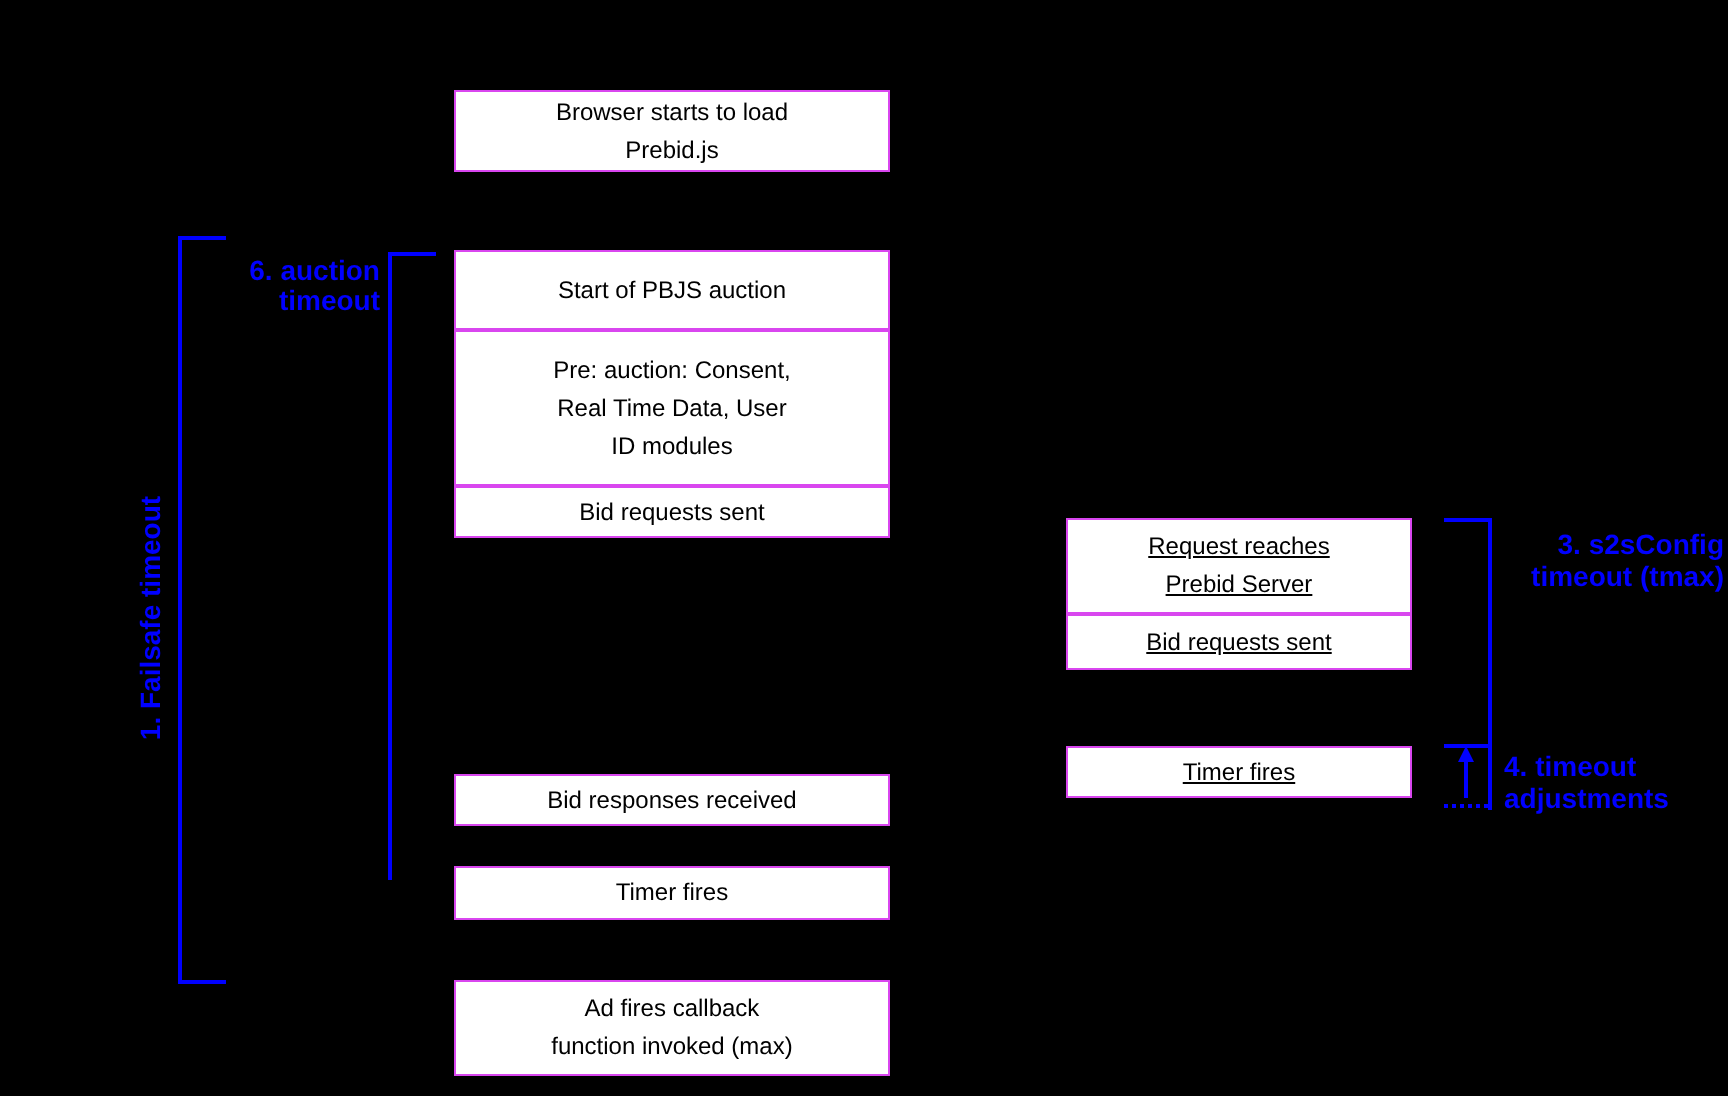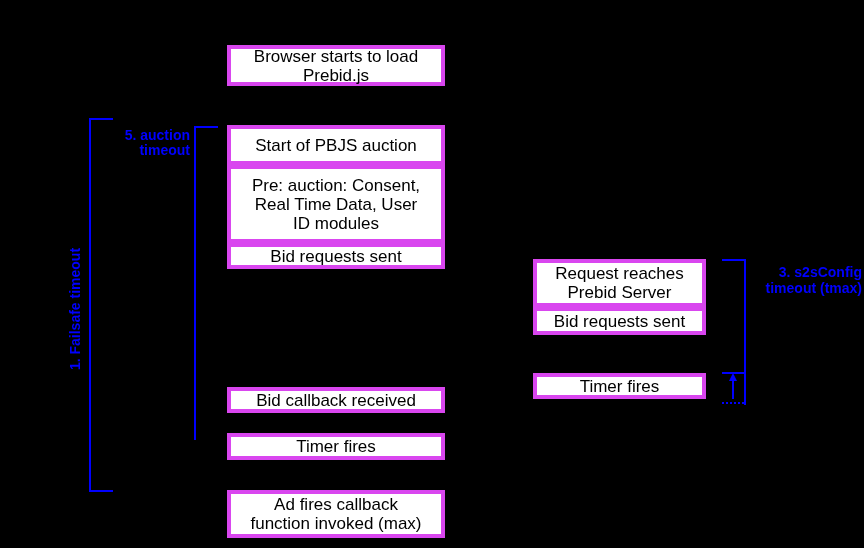--- a/index.html
+++ b/index.html
@@ -13,33 +13,33 @@
   }
   .stage {
     position: relative;
     width: 864px;
     height: 548px;
     background: #000000;
   }
   .box {
     position: absolute;
     background: #ffffff;
-    border: 4px solid #d946ef;
+    border: 1px solid #d946ef;
     box-sizing: border-box;
     color: #000000;
-    font-size: 17px;
+    font-size: 12px;
     line-height: 19px;
     display: flex;
     align-items: center;
     justify-content: center;
     text-align: center;
     white-space: pre-line;
   }
   .client-col { left: 227px; width: 218px; }
-  .server-col { left: 533px; width: 173px; }
+  .server-col { left: 533px; width: 173px; text-decoration: underline; }
 
   .b-browser   { top: 45px;  height: 41px; }
   .b-start     { top: 125px; height: 40px; }
   .b-pre       { top: 165px; height: 78px; }
   .b-bidreq    { top: 243px; height: 26px; }
   .b-bidresp   { top: 387px; height: 26px; }
   .b-timerL    { top: 433px; height: 27px; }
   .b-adserver  { top: 490px; height: 48px; }
 
   .b-reqreach  { top: 259px; height: 48px; }
@@ -99,43 +99,45 @@
 
 <div class="stage">
 
   <div class="box client-col b-browser">Browser starts to load
 Prebid.js</div>
   <div class="box client-col b-start">Start of PBJS auction</div>
   <div class="box client-col b-pre">Pre: auction: Consent,
 Real Time Data, User
 ID modules</div>
   <div class="box client-col b-bidreq">Bid requests sent</div>
-  <div class="box client-col b-bidresp">Bid callback received</div>
+  <div class="box client-col b-bidresp">Bid responses received</div>
   <div class="box client-col b-timerL">Timer fires</div>
   <div class="box client-col b-adserver">Ad fires callback
 function invoked (max)</div>
 
   <div class="box server-col b-reqreach">Request reaches
 Prebid Server</div>
   <div class="box server-col b-bidreqS">Bid requests sent</div>
   <div class="box server-col b-timerR">Timer fires</div>
 
   <div class="blue-line fail-v"></div>
   <div class="blue-line fail-t1"></div>
   <div class="blue-line fail-t2"></div>
   <div class="ann ann-failsafe">1. Failsafe timeout</div>
 
   <div class="blue-line auc-v"></div>
   <div class="blue-line auc-t1"></div>
-  <div class="ann ann-auction">5. auction
+  <div class="ann ann-auction">6. auction
 timeout</div>
 
   <div class="blue-line s2s-v"></div>
   <div class="blue-line s2s-t1"></div>
   <div class="blue-line s2s-t2"></div>
   <div class="s2s-dash"></div>
   <div class="ann ann-s2s">3. s2sConfig
 timeout (tmax)</div>
 
   <div class="blue-line adj-arrow-line"></div>
   <div class="adj-arrow-head"></div>
+  <div class="ann ann-adj">4. timeout
+adjustments</div>
 
 </div>
 
 </body></html>

